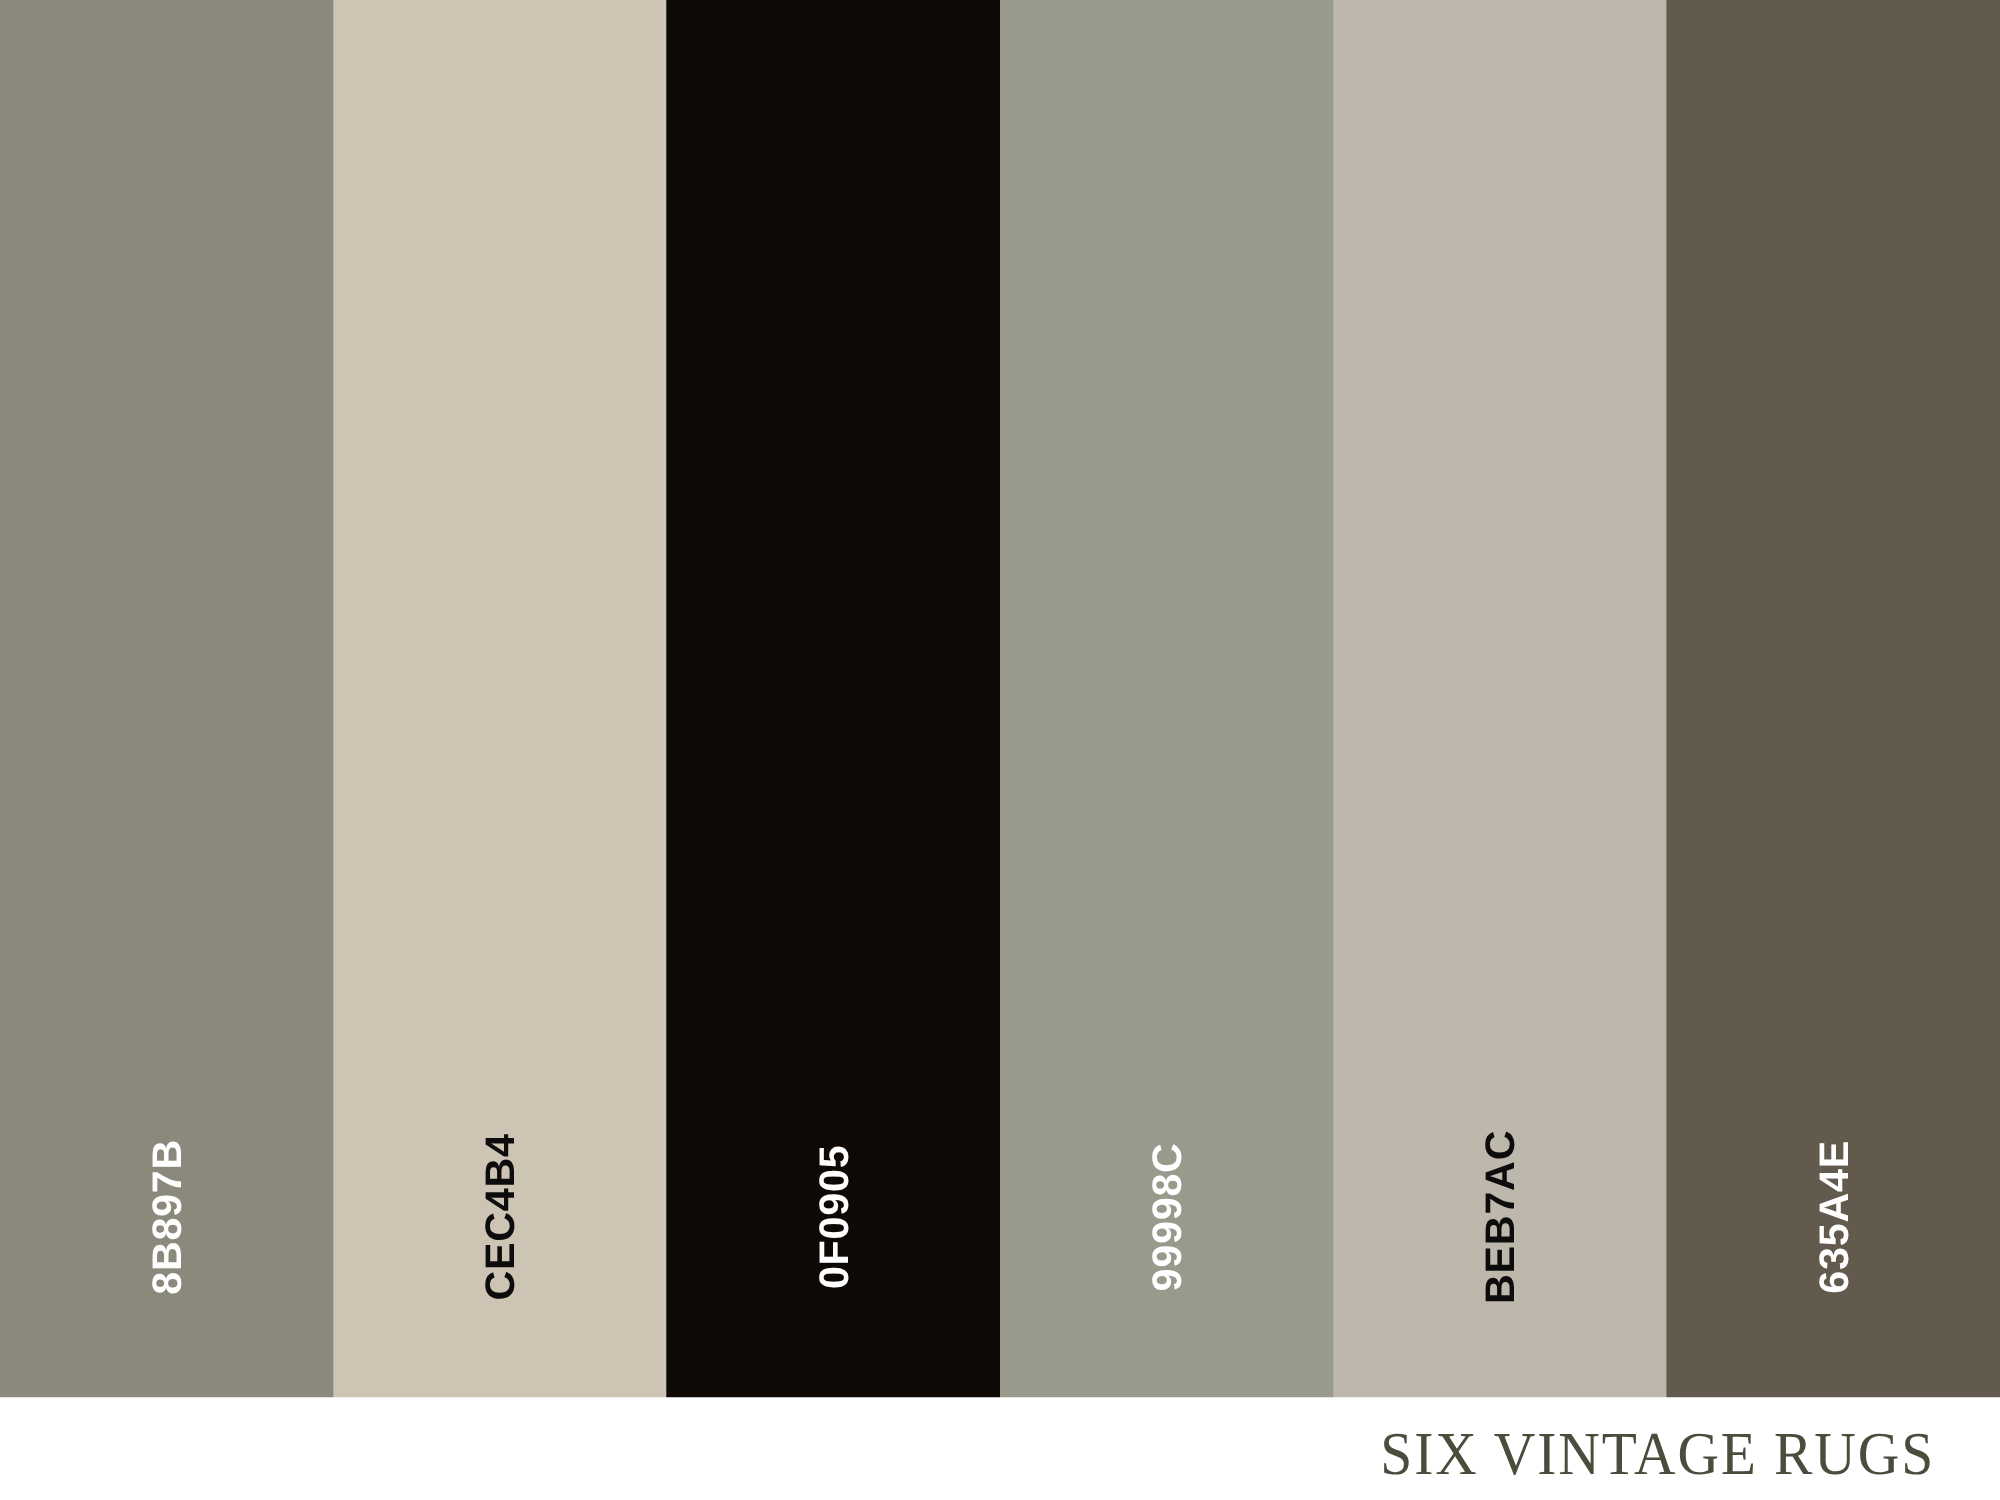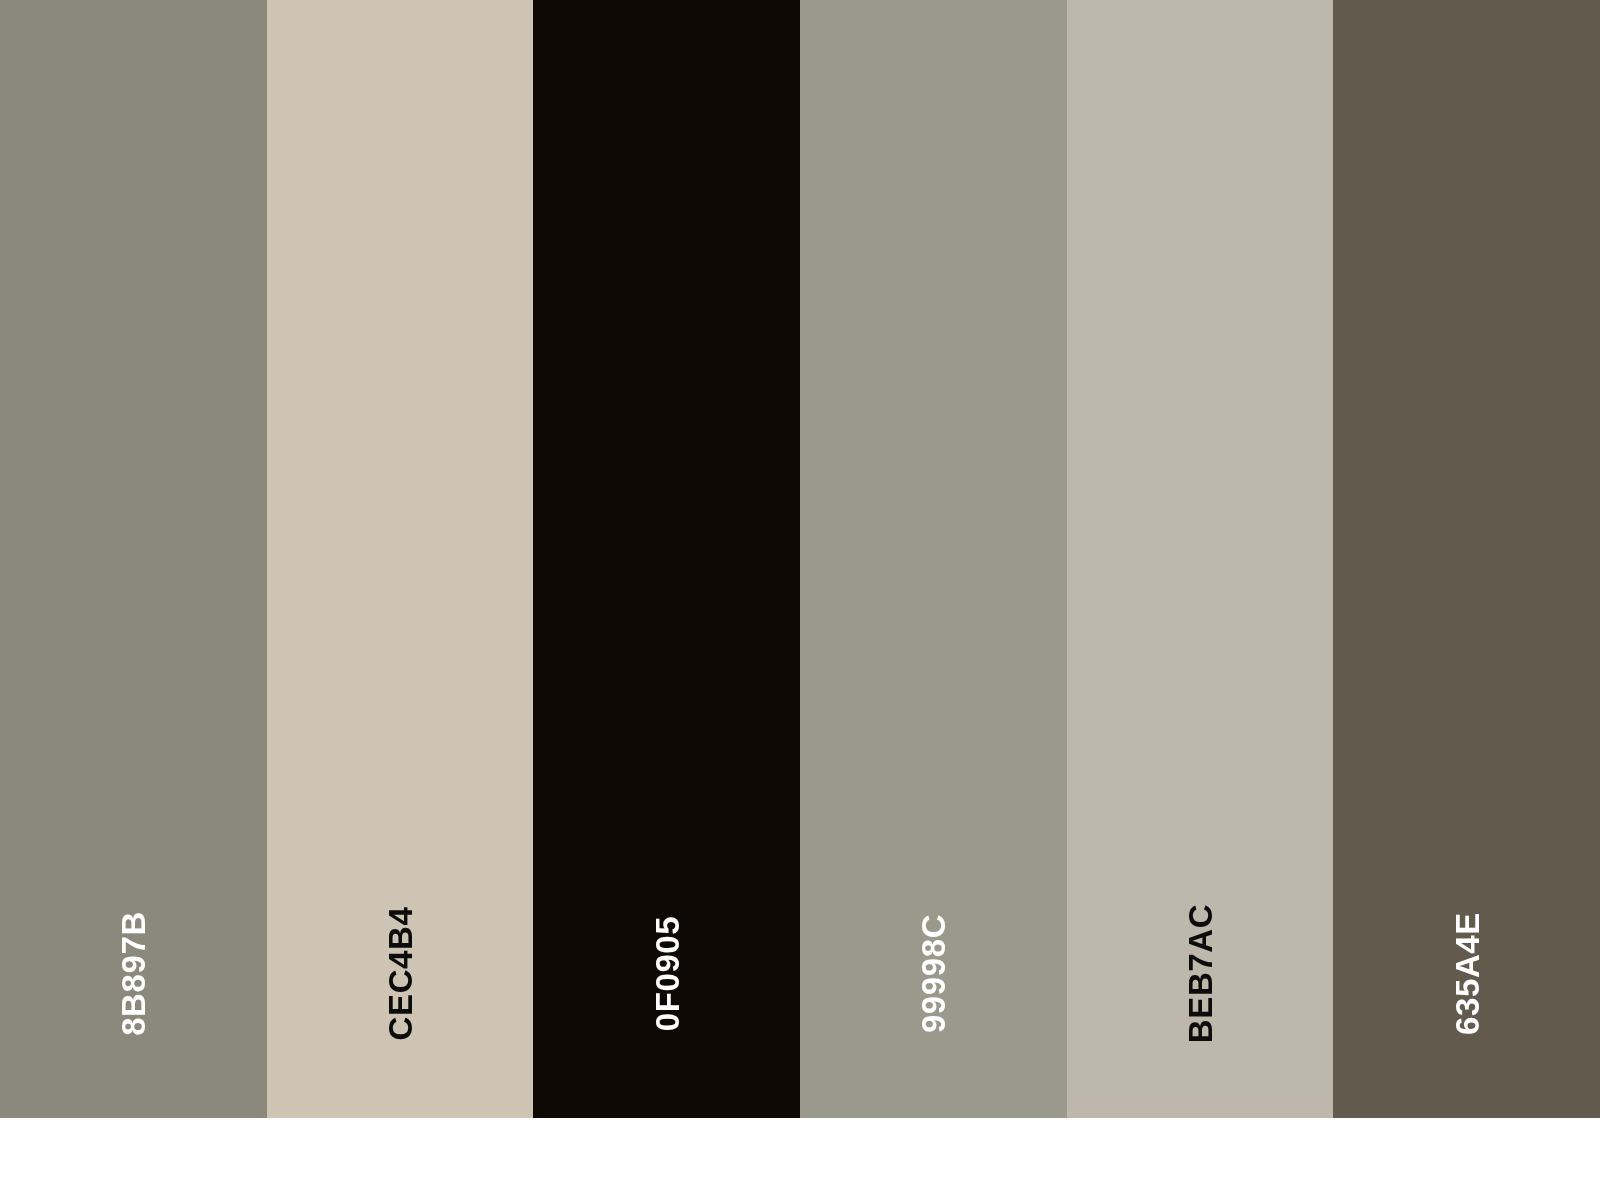--- a/index.html
+++ b/index.html
@@ -133,14 +133,17 @@
     </div>
 
     <div class="swatch" style="background-color: rgb(99, 90, 78);">
       <div class="swatch-label-wrap">
         <span class="swatch-label label-light" style="color: rgb(255, 255, 255);">635A4E</span>
       </div>
     </div>
 
   </div>
 
+  <div class="footer" style="background-color: rgb(255, 255, 255);">
+    <div class="brand-logo" style="color: rgb(74, 77, 60);">SIX VINTAGE RUGS</div>
+  </div>
 
 </div>
 
 </body></html>

